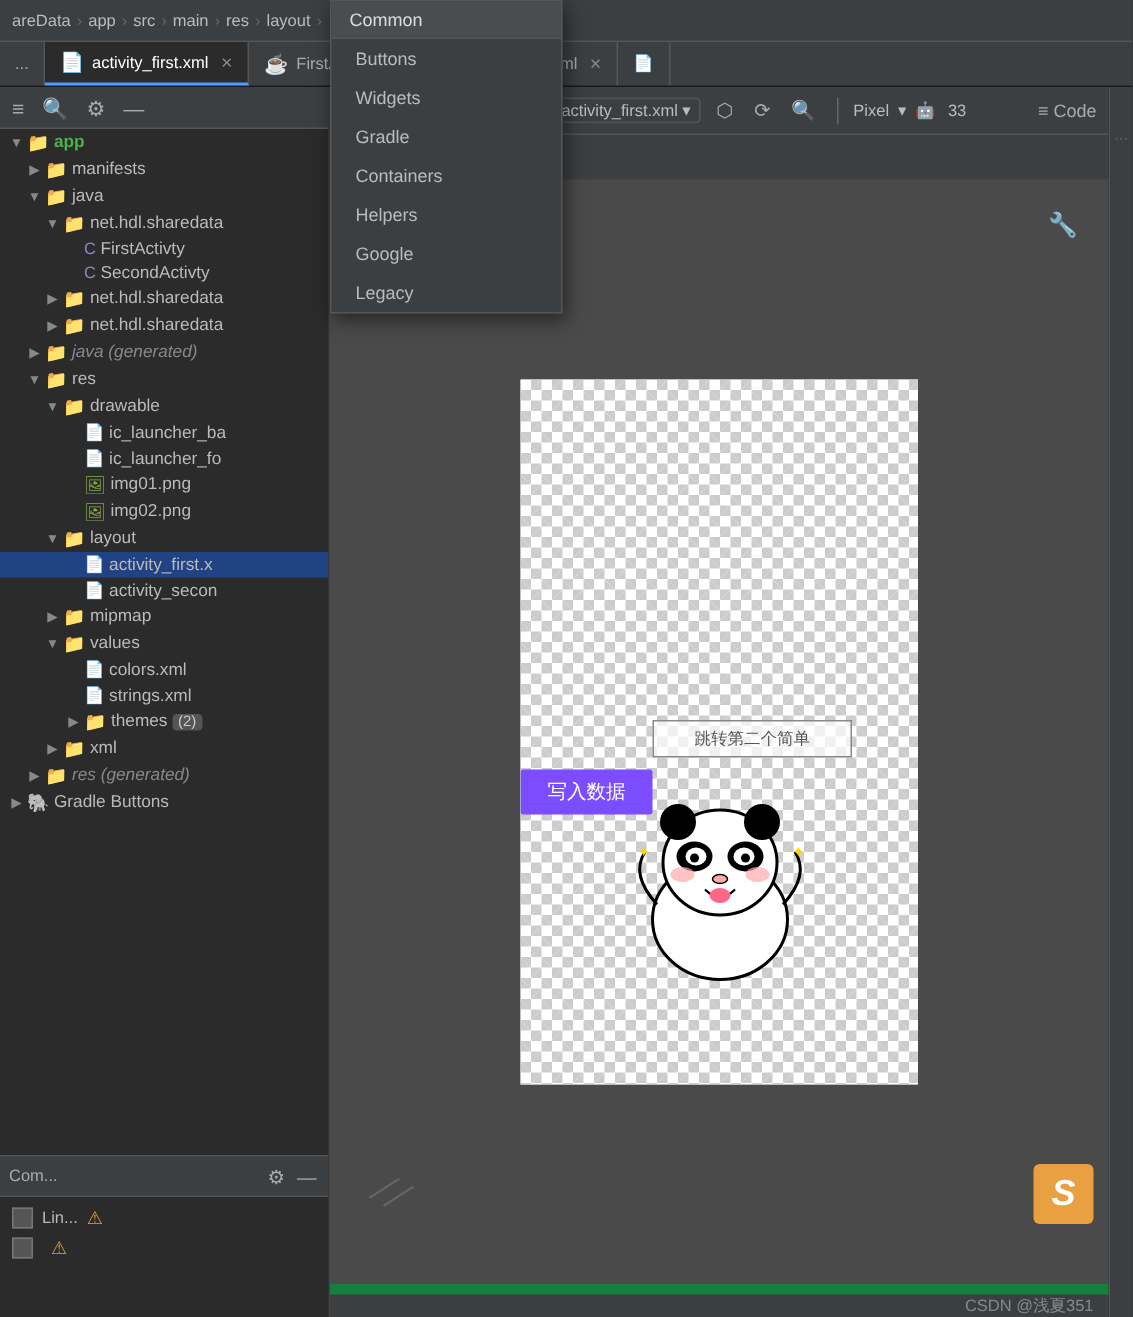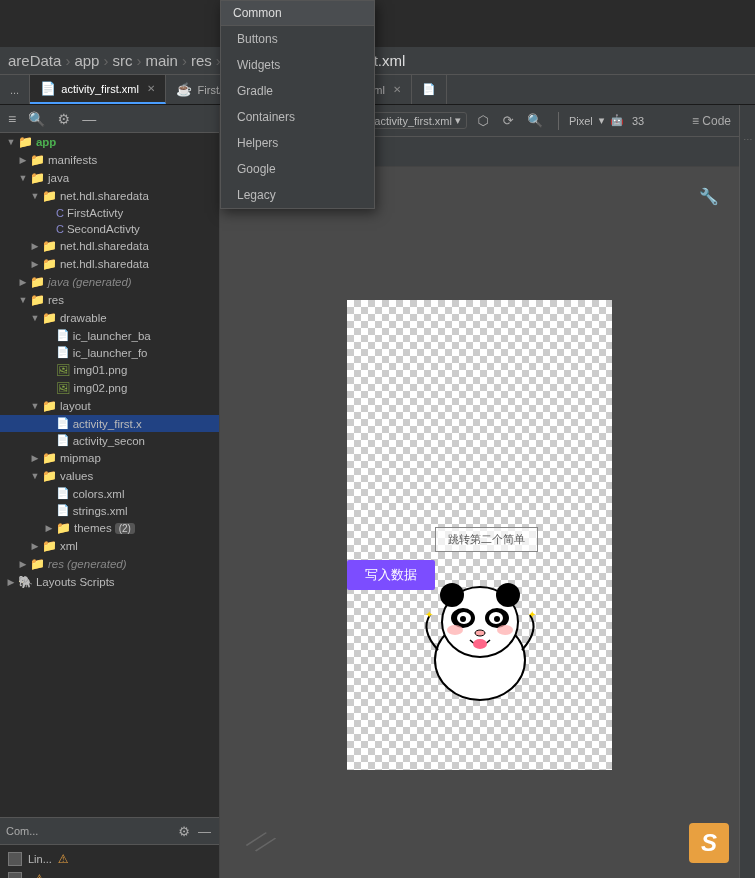--- a/index.html
+++ b/index.html
@@ -15,23 +15,22 @@
     }
 
     
     .breadcrumb-bar {
       height: 28px;
       background: #3c3f41;
       display: flex;
       align-items: center;
       padding: 0 8px;
       border-bottom: 1px solid #555;
-      font-size: 15px;
+      font-size: 11px;
       color: #aaa;
-      margin-top: 47px;
     }
     .breadcrumb-bar span { color: #bbb; }
     .breadcrumb-bar .sep { margin: 0 4px; color: #666; }
     .breadcrumb-bar .file-icon { color: #e8c06a; margin-right: 3px; }
 
     
     .tab-bar {
       height: 30px;
       background: #3c3f41;
       display: flex;
@@ -256,21 +255,21 @@
       margin-top: 80px;
       border-radius: 2px;
       font-family: sans-serif;
     }
 
     
     .jump-btn-area {
       margin-top: 8px;
       border: 1px solid #888;
       background: rgba(255,255,255,0.7);
-      padding: 4px 12px;
+      padding: 4px 27px;
       font-size: 11px;
       color: #555;
     }
 
     
     .panda-area {
       position: absolute;
       bottom: 60px;
       left: 50%;
       transform: translateX(-50%);
@@ -655,21 +654,21 @@
         <span class="tree-indent" style="width:16px"></span>
         <span class="tree-arrow">▶</span>
         <span class="folder-icon">📁</span>
         <span class="generated-label">res (generated)</span>
       </div>
 
       <div class="tree-item">
         <span class="tree-indent" style="width:4px"></span>
         <span class="tree-arrow">▶</span>
         <span style="color:#e8a040;margin-right:3px;font-size:12px;">🐘</span>
-        <span>Layouts Scripts</span>
+        <span>Gradle Buttons</span>
       </div>
     </div>
 
     <div class="palette-toolbar">
       <span class="palette-label">Com...</span>
       <button class="palette-btn">⚙</button>
       <button class="palette-btn">—</button>
     </div>
     <div class="palette-content">
       <div class="palette-row">

